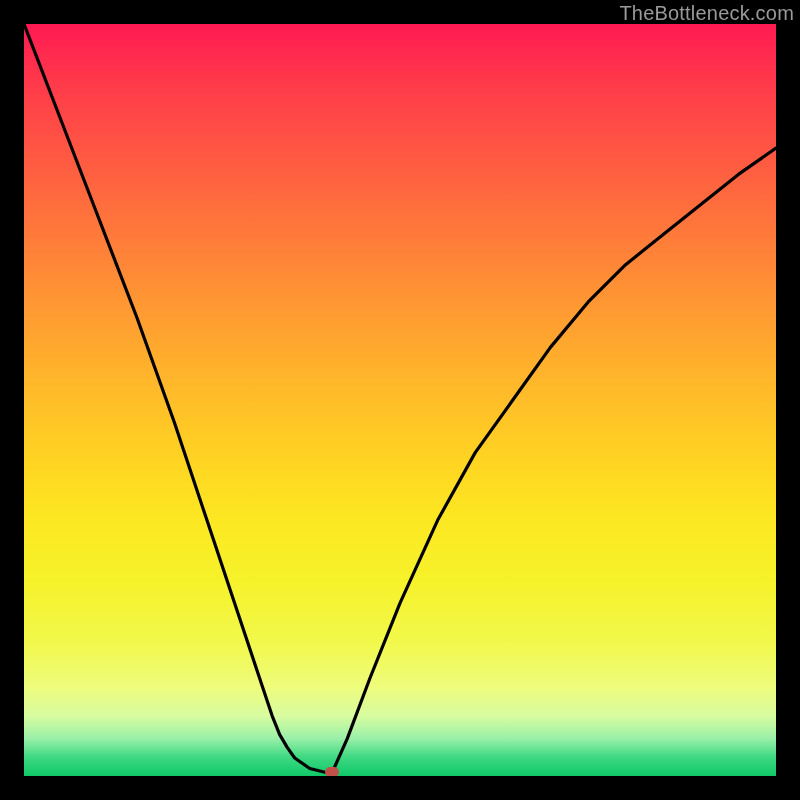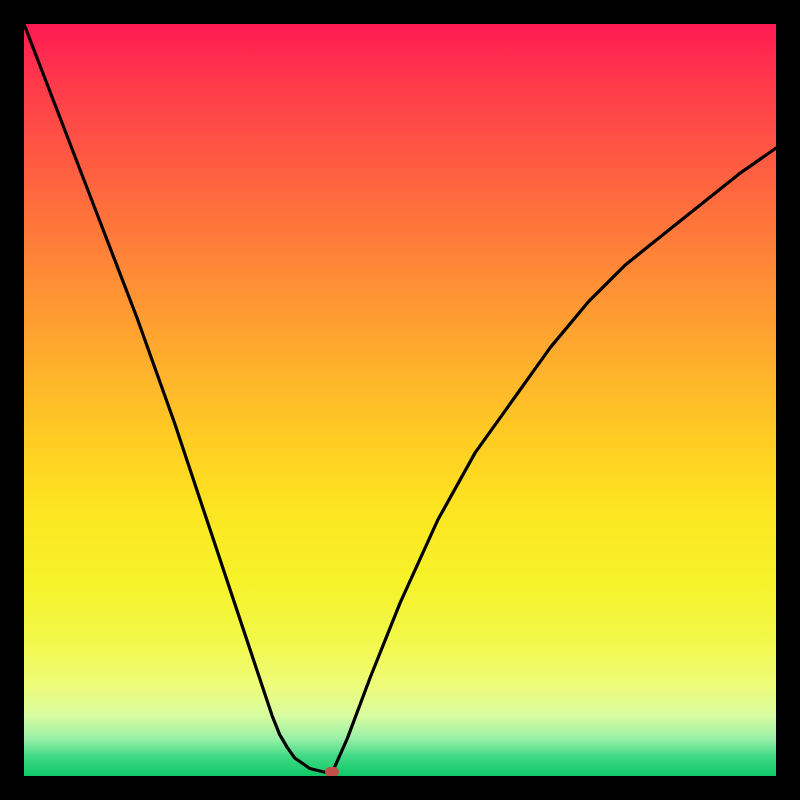--- a/index.html
+++ b/index.html
@@ -68,20 +68,21 @@
     color: #9a9a9a;
     font-size: 20px;
     letter-spacing: 0.2px;
     user-select: none;
   }
 </style>
 </head>
 <body>
 
 <div class="frame">
+  <div class="watermark">TheBottleneck.com</div>
 
   <div class="plot-area">
     <div class="gradient-bg"></div>
 
     <svg class="curve-svg" viewBox="0 0 752 752" preserveAspectRatio="none">
       <g>
         <path d="M0.00 0.00 L37.60 97.76 L75.20 195.52 L112.80 293.28 L150.40 398.56 L188.00 511.36 L210.56 579.04 L233.12 646.72 L248.16 691.84 L255.68 710.64 L263.20 723.42 L270.72 733.95 L285.76 744.48 L300.80 748.24 L308.32 748.24" fill="none" stroke="#000" stroke-width="3.2" stroke-linecap="round" stroke-linejoin="round"></path>
         <path d="M308.32 748.24 L323.36 714.40 L345.92 654.24 L376.00 579.04 L413.60 496.32 L451.20 428.64 L488.80 376.00 L526.40 323.36 L564.00 278.24 L601.60 240.64 L639.20 210.56 L676.80 180.48 L714.40 150.40 L752.00 124.08" fill="none" stroke="#000" stroke-width="3.2" stroke-linecap="round" stroke-linejoin="round"></path>
       </g>
     </svg>

